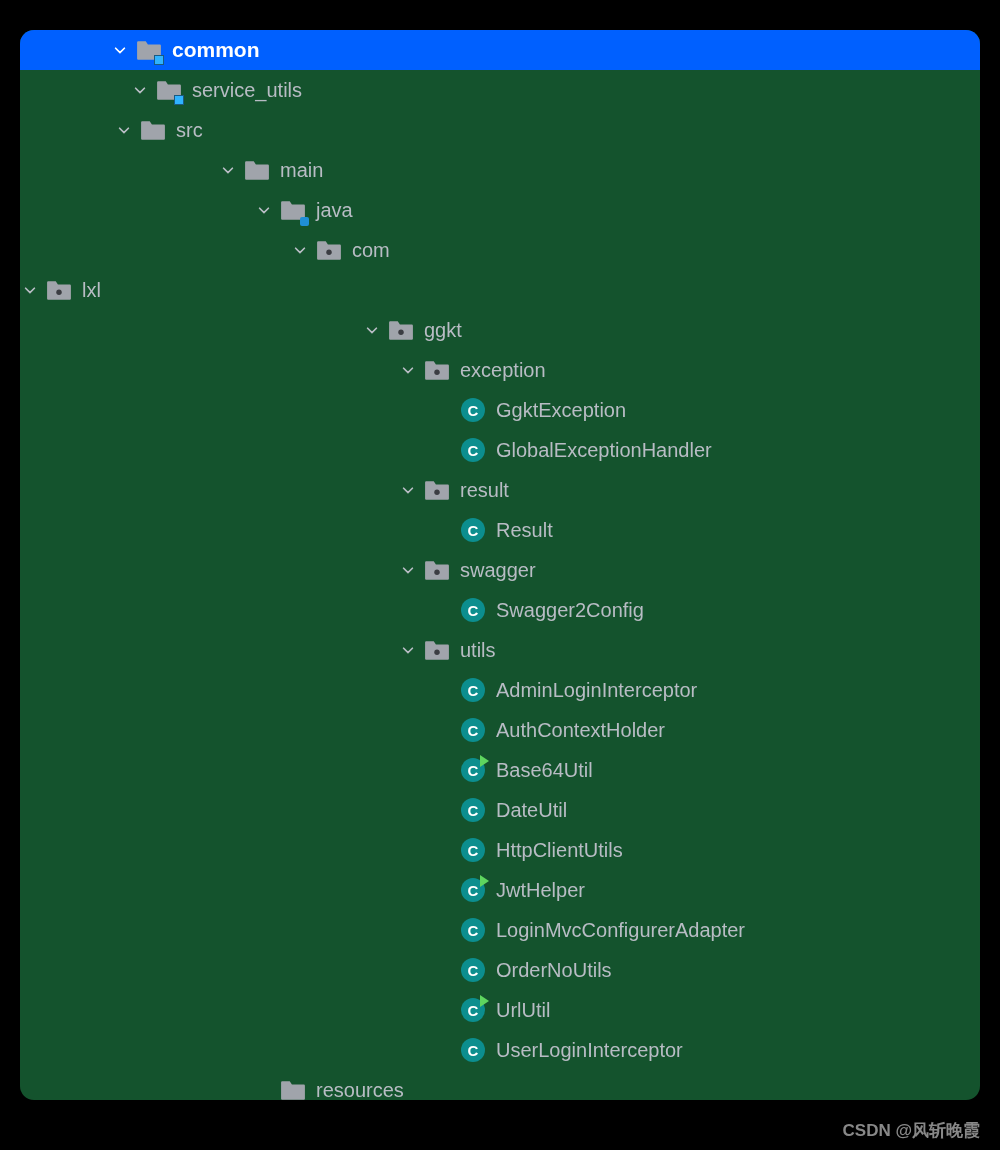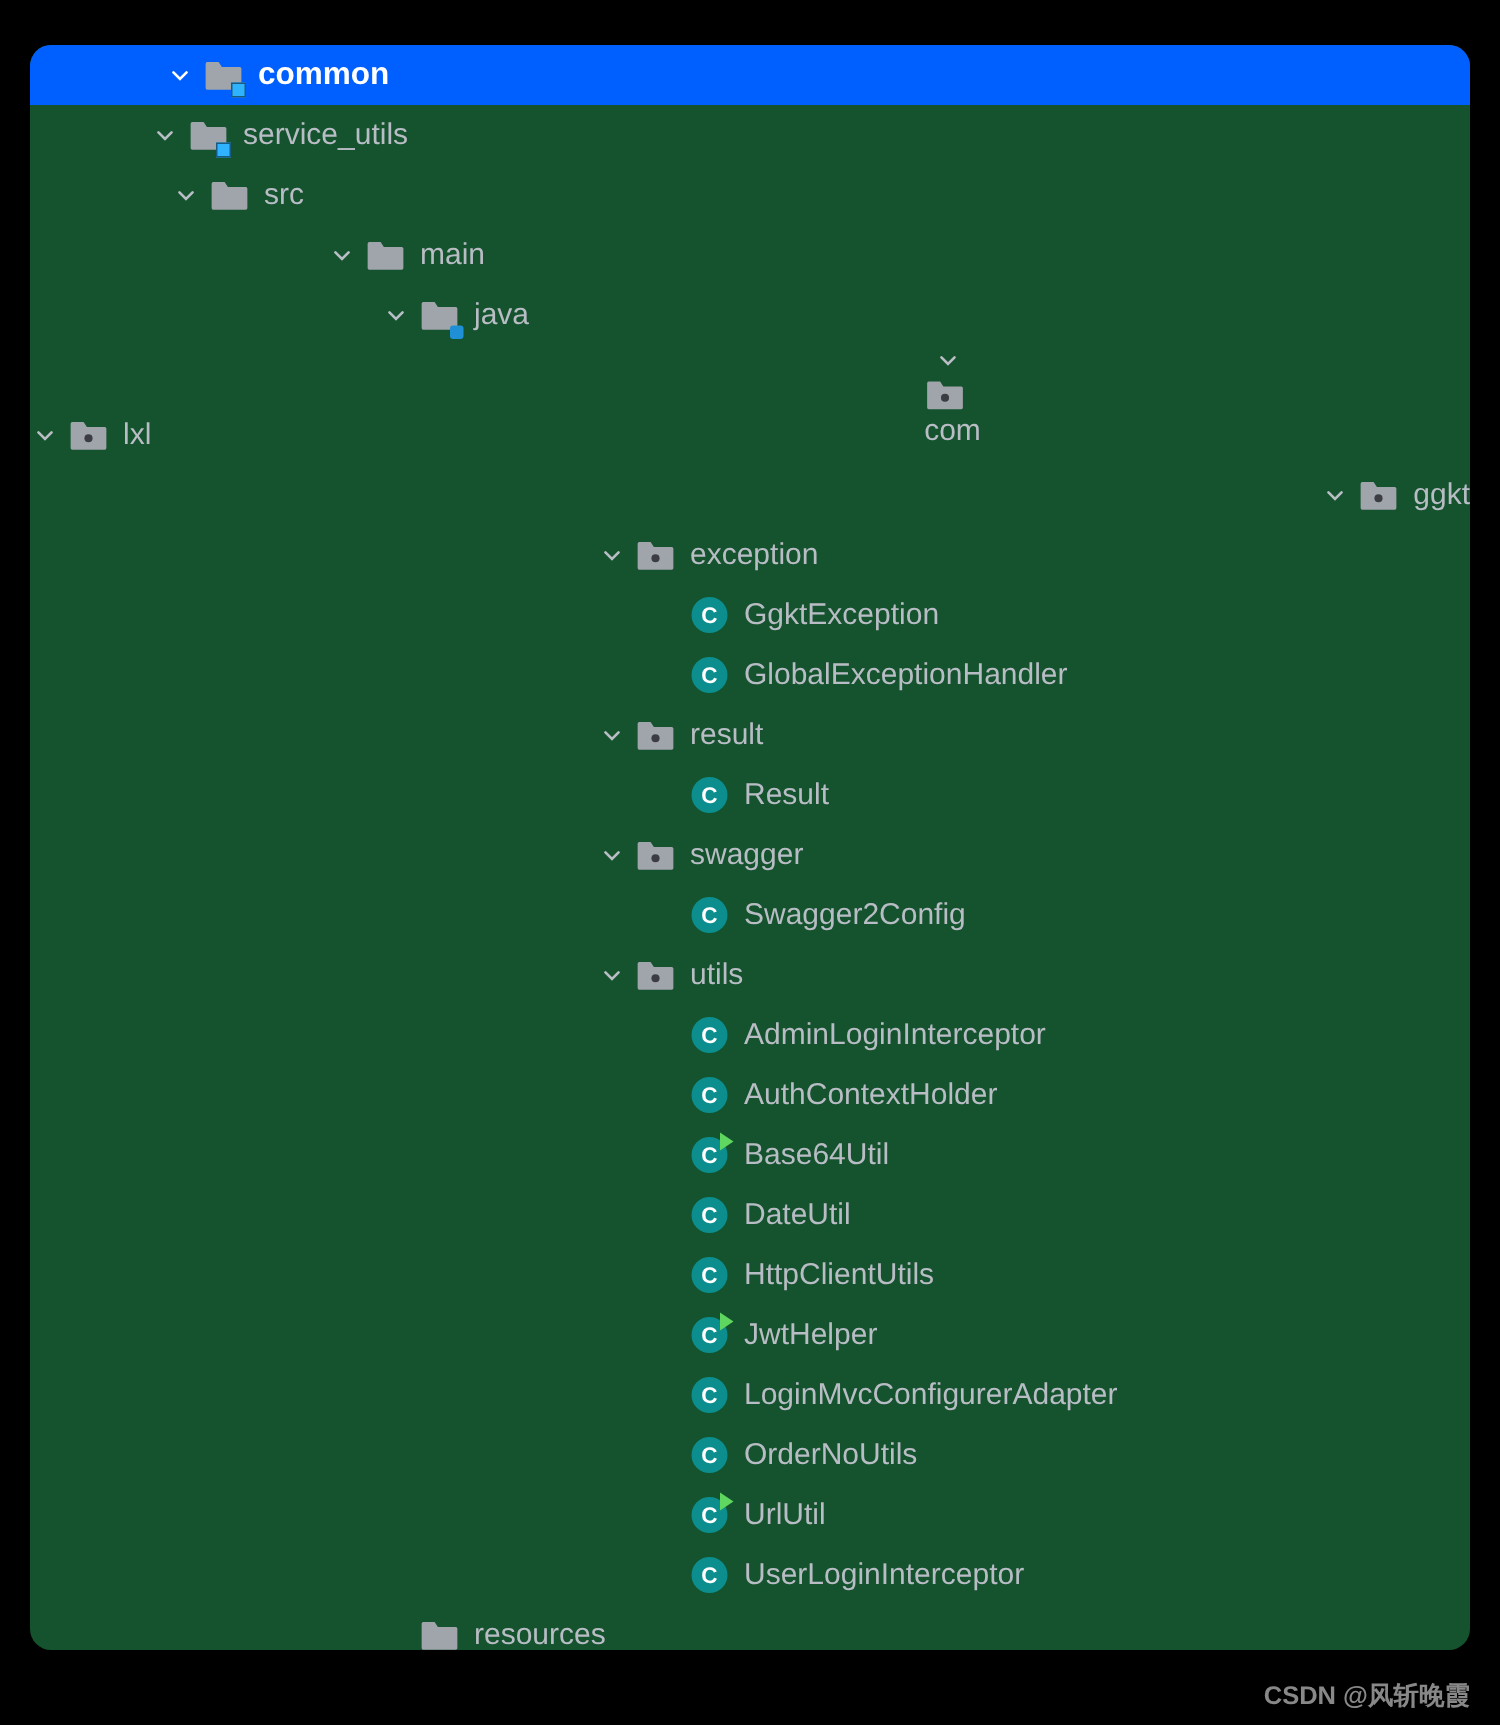--- a/index.html
+++ b/index.html
@@ -125,21 +125,21 @@
           </svg>
         </span>
         <span class="icon">
           <svg class="folder-svg" viewBox="0 0 24 20">
             <path d="M1 3 L1 18 Q1 19 2 19 L22 19 Q23 19 23 18 L23 6 Q23 5 22 5 L11 5 L9 2 L2 2 Q1 2 1 3 Z" fill="#a0a4ab"></path>
           </svg>
           <span class="module-dot"></span>
         </span>
         <span class="label">common</span>
       </div>
-      <div class="tree-row" style="padding-left: 80px;">
+      <div class="tree-row" style="padding-left: 110px;">
         <span class="chevron ">
           <svg viewBox="0 0 16 16">
             <path d="M3 6 L8 11 L13 6" fill="none" stroke="currentColor" stroke-width="2" stroke-linecap="round"></path>
           </svg>
         </span>
         <span class="icon">
           <svg class="folder-svg" viewBox="0 0 24 20">
             <path d="M1 3 L1 18 Q1 19 2 19 L22 19 Q23 19 23 18 L23 6 Q23 5 22 5 L11 5 L9 2 L2 2 Q1 2 1 3 Z" fill="#a0a4ab"></path>
           </svg>
           <span class="module-dot"></span>
@@ -179,21 +179,21 @@
           </svg>
         </span>
         <span class="icon">
           <svg class="folder-svg" viewBox="0 0 24 20">
             <path d="M1 3 L1 18 Q1 19 2 19 L22 19 Q23 19 23 18 L23 6 Q23 5 22 5 L11 5 L9 2 L2 2 Q1 2 1 3 Z" fill="#a0a4ab"></path>
           </svg>
           <span class="src-dot"></span>
         </span>
         <span class="label">java</span>
       </div>
-      <div class="tree-row" style="padding-left: 270px; flex-direction: column;">
+      <div class="tree-row" style="padding-left: 270px;">
         <span class="chevron ">
           <svg viewBox="0 0 16 16">
             <path d="M3 6 L8 11 L13 6" fill="none" stroke="currentColor" stroke-width="2" stroke-linecap="round"></path>
           </svg>
         </span>
         <span class="icon">
           <svg class="folder-svg" viewBox="0 0 24 20">
             <path d="M1 3 L1 18 Q1 19 2 19 L22 19 Q23 19 23 18 L23 6 Q23 5 22 5 L11 5 L9 2 L2 2 Q1 2 1 3 Z" fill="#a0a4ab"></path>
             <circle cx="12" cy="12" r="2.5" fill="#3b3d42"></circle>
           </svg>
@@ -207,21 +207,21 @@
           </svg>
         </span>
         <span class="icon">
           <svg class="folder-svg" viewBox="0 0 24 20">
             <path d="M1 3 L1 18 Q1 19 2 19 L22 19 Q23 19 23 18 L23 6 Q23 5 22 5 L11 5 L9 2 L2 2 Q1 2 1 3 Z" fill="#a0a4ab"></path>
             <circle cx="12" cy="12" r="2.5" fill="#3b3d42"></circle>
           </svg>
         </span>
         <span class="label">lxl</span>
       </div>
-      <div class="tree-row" style="padding-left: 342px; justify-content: flex-end;">
+      <div class="tree-row" style="padding-left: 342px;">
         <span class="chevron ">
           <svg viewBox="0 0 16 16">
             <path d="M3 6 L8 11 L13 6" fill="none" stroke="currentColor" stroke-width="2" stroke-linecap="round"></path>
           </svg>
         </span>
         <span class="icon">
           <svg class="folder-svg" viewBox="0 0 24 20">
             <path d="M1 3 L1 18 Q1 19 2 19 L22 19 Q23 19 23 18 L23 6 Q23 5 22 5 L11 5 L9 2 L2 2 Q1 2 1 3 Z" fill="#a0a4ab"></path>
             <circle cx="12" cy="12" r="2.5" fill="#3b3d42"></circle>
           </svg>

